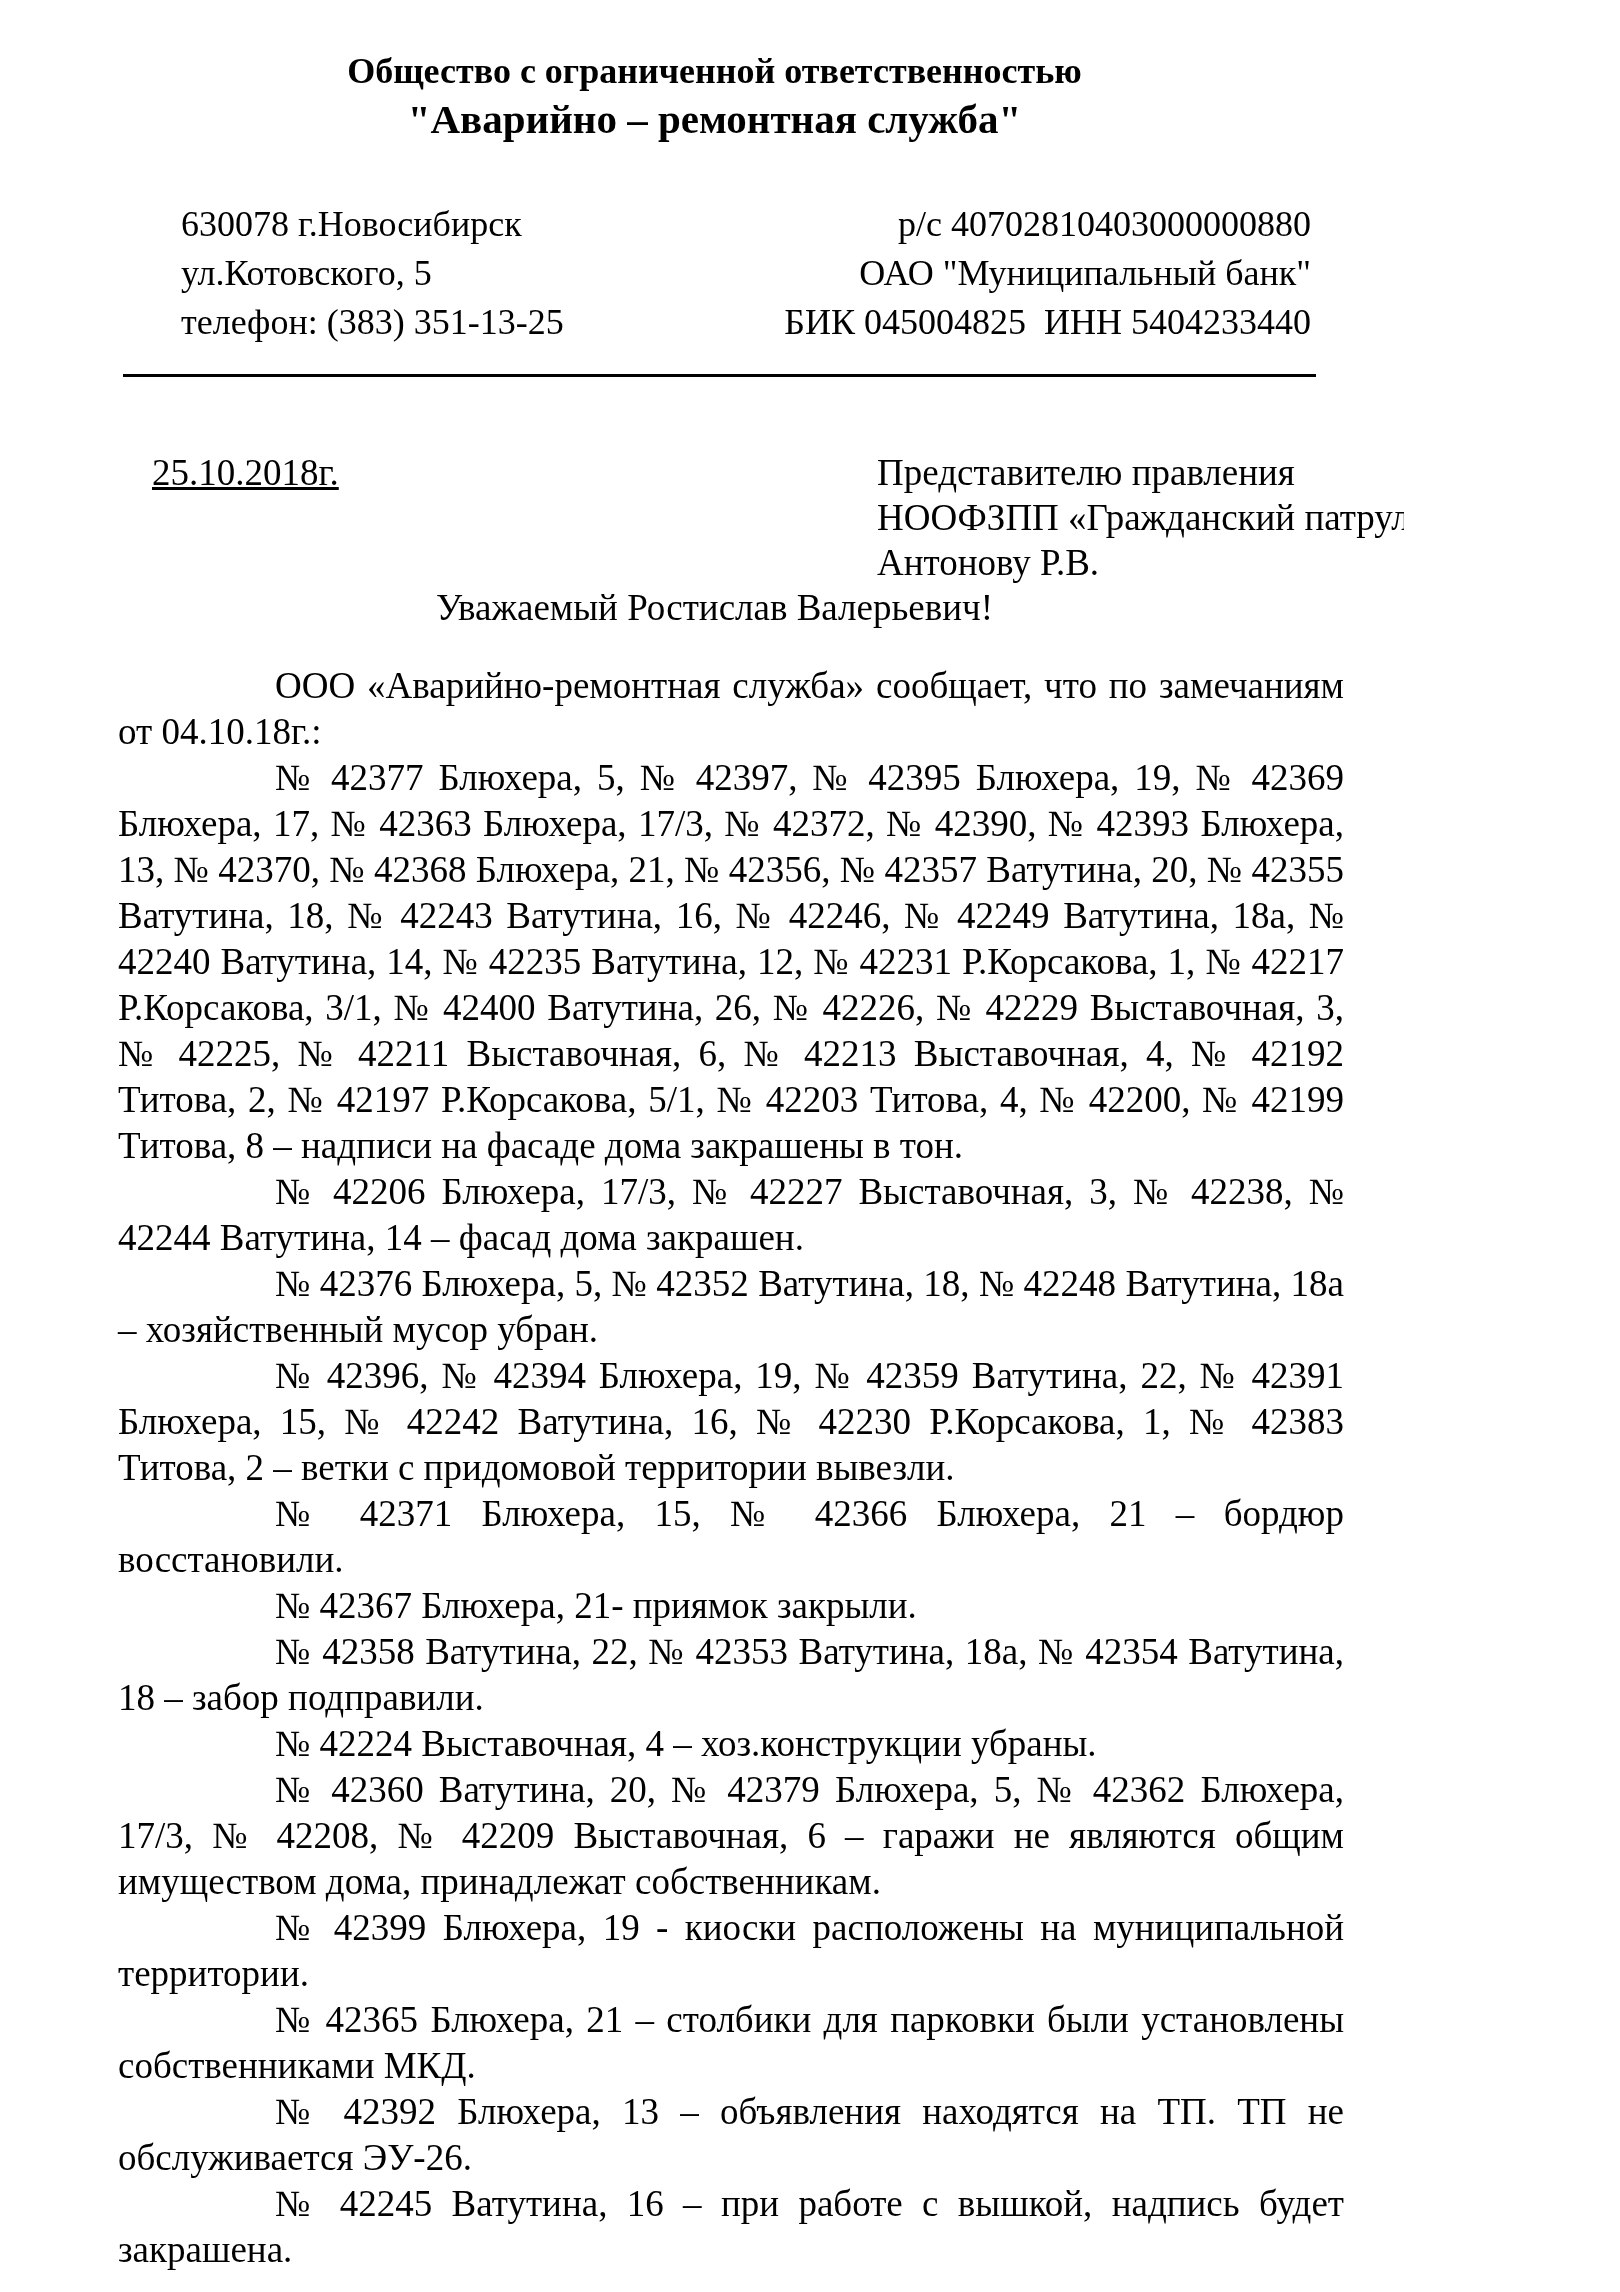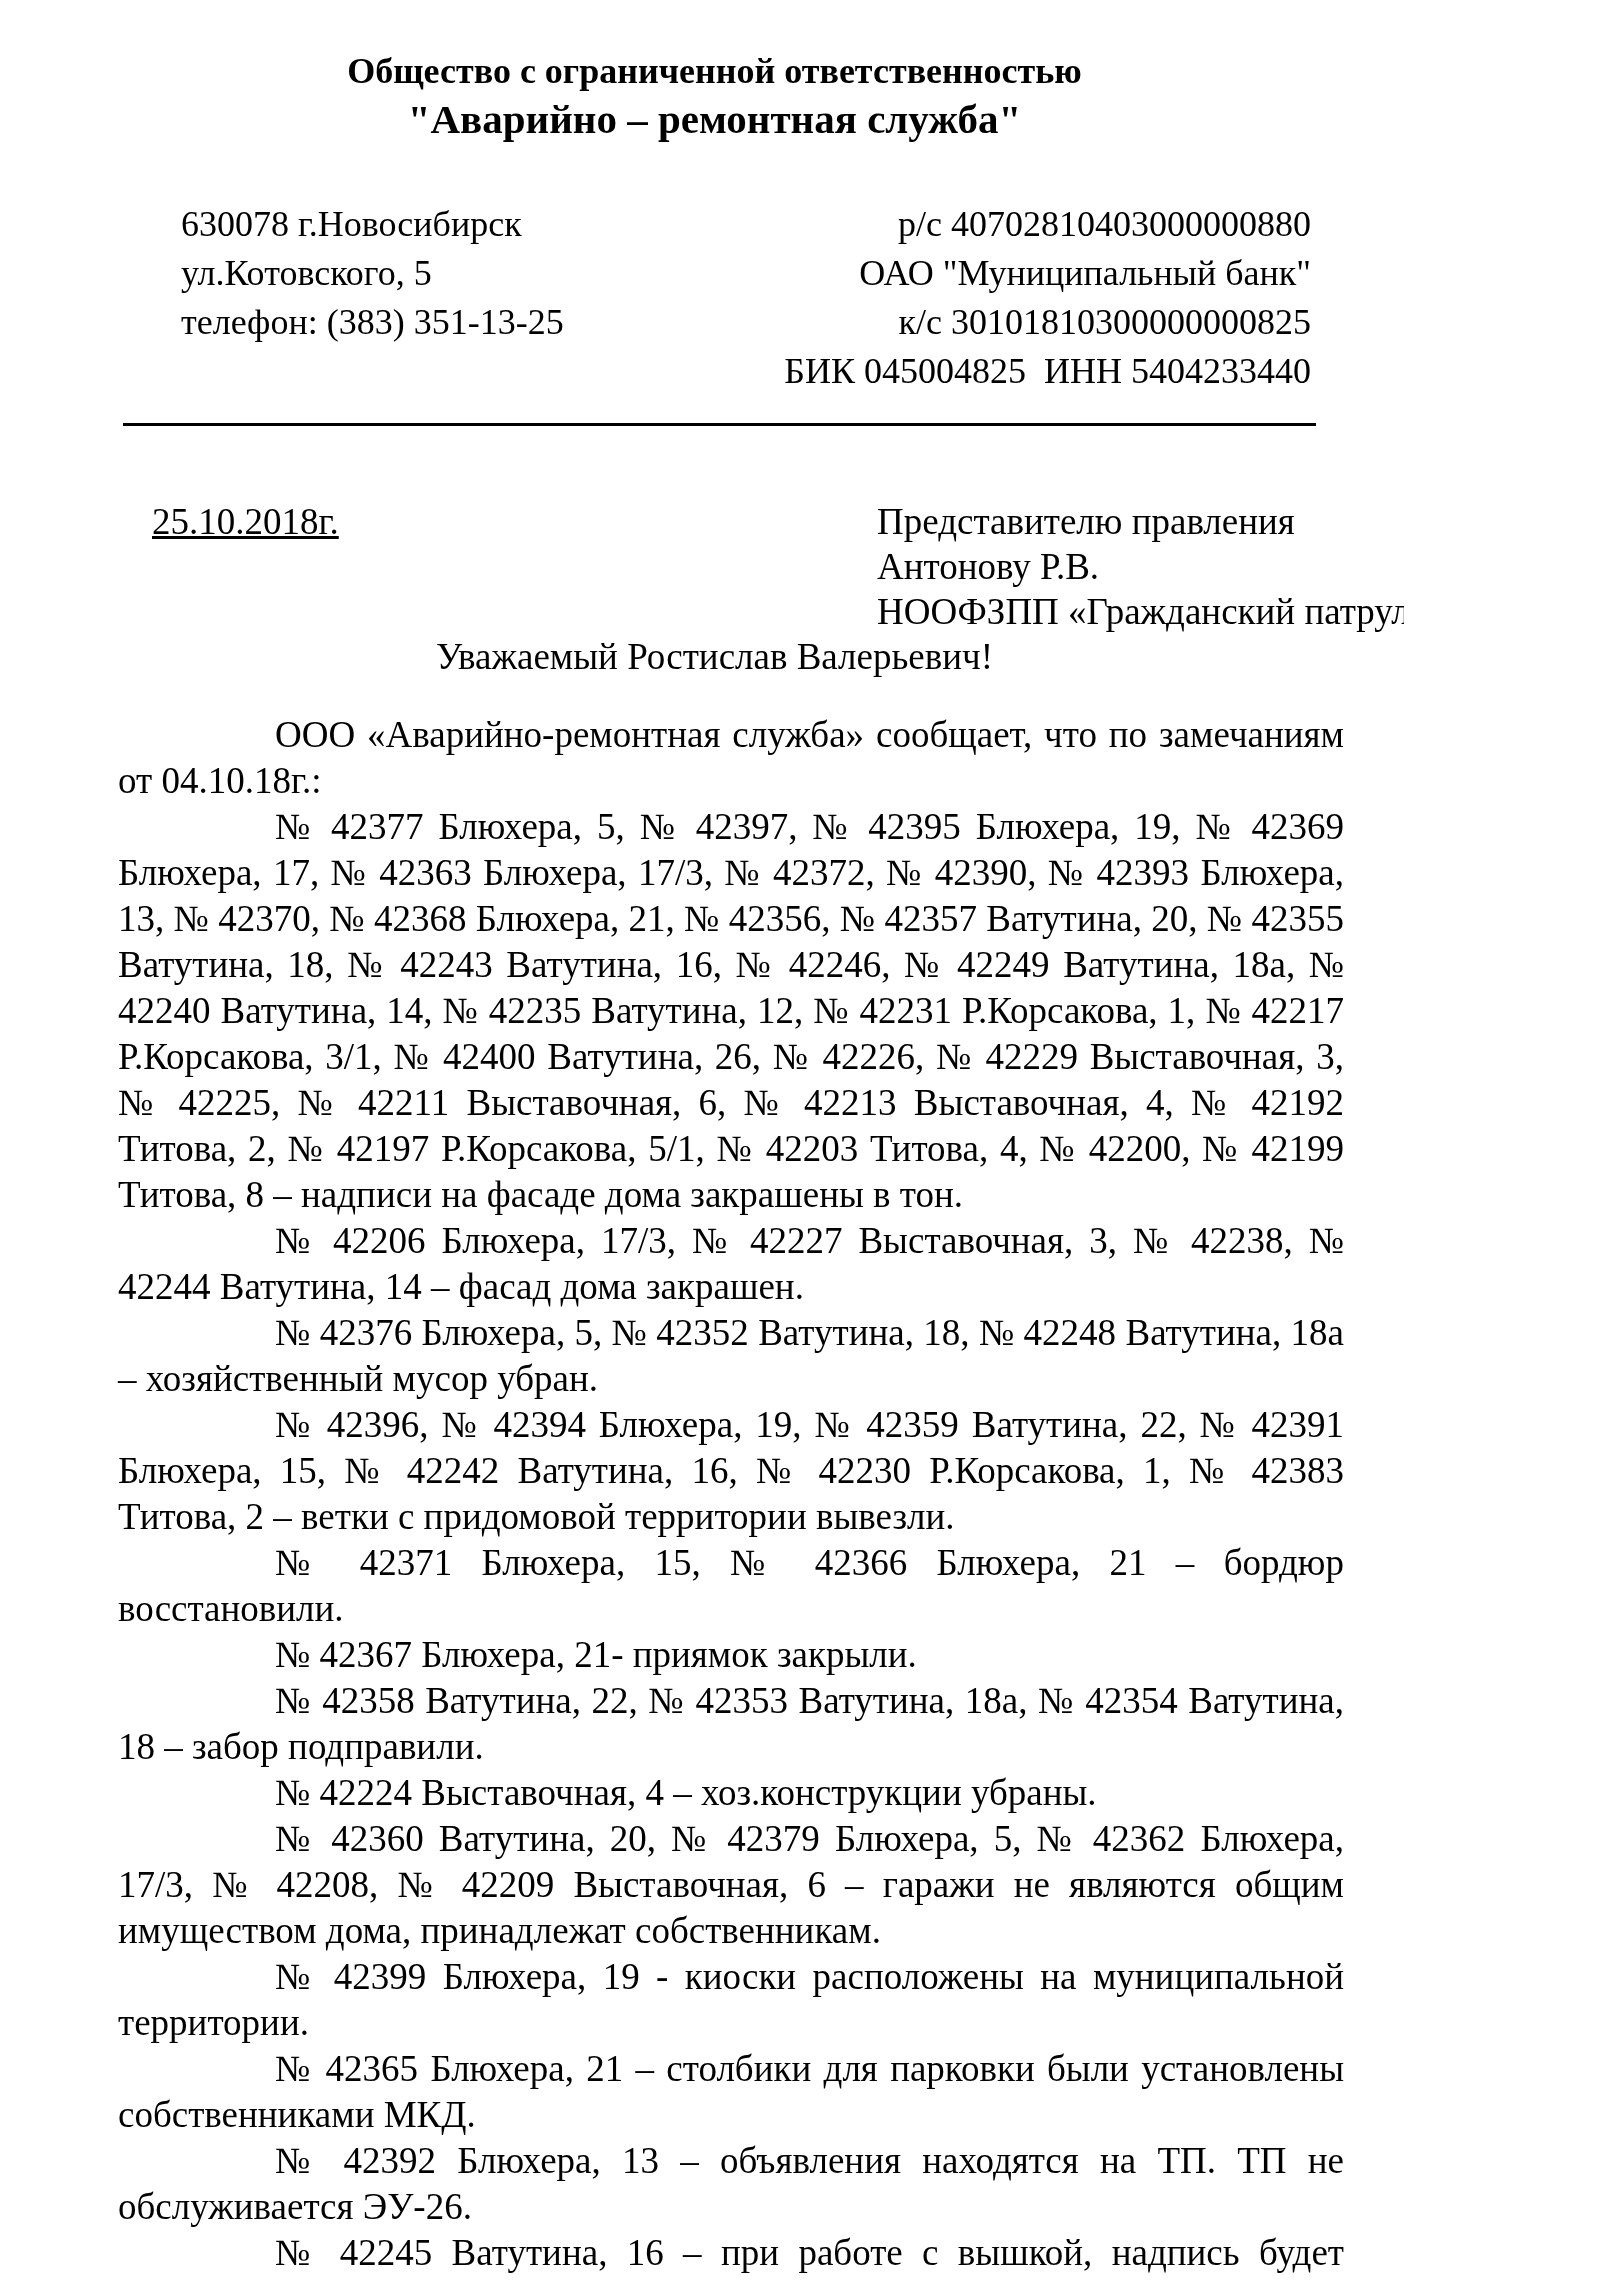--- a/index.html
+++ b/index.html
@@ -92,34 +92,33 @@
 
     <div class="contact-row">
       <div class="address-block">
           <div>630078 г.Новосибирск</div>
           <div>ул.Котовского, 5</div>
           <div>телефон: (383) 351-13-25</div>
         </div>
       <div class="bank-block">
           <div>р/с 40702810403000000880</div>
           <div>ОАО "Муниципальный банк"</div>
-          <div>к/с 30101810300000000825</div>
           <div>БИК 045004825  ИНН 5404233440</div>
         </div>
     </div>
   </header>
 
   <hr class="rule">
 
   <div class="date-row">
     <div class="date">25.10.2018г.</div>
     <div class="recipient">
         <div>Представителю правления</div>
+        <div>НООФЗПП «Гражданский патруль»</div>
         <div>Антонову Р.В.</div>
-        <div>НООФЗПП «Гражданский патруль»</div>
       </div>
   </div>
 
   <div class="salutation">Уважаемый Ростислав Валерьевич!</div>
 
   <div class="letter-body">
       <p>ООО «Аварийно-ремонтная служба» сообщает, что по замечаниям от 04.10.18г.:</p>
       <p>№ 42377 Блюхера, 5, № 42397, № 42395 Блюхера, 19, № 42369 Блюхера, 17, № 42363 Блюхера, 17/3, № 42372, № 42390, № 42393 Блюхера, 13, № 42370, № 42368 Блюхера, 21, № 42356, № 42357 Ватутина, 20, № 42355 Ватутина, 18, № 42243 Ватутина, 16, № 42246, № 42249 Ватутина, 18а, № 42240 Ватутина, 14, № 42235 Ватутина, 12, № 42231 Р.Корсакова, 1, № 42217 Р.Корсакова, 3/1, № 42400 Ватутина, 26, № 42226, № 42229 Выставочная, 3, № 42225, № 42211 Выставочная, 6, № 42213 Выставочная, 4, № 42192 Титова, 2, № 42197 Р.Корсакова, 5/1, № 42203 Титова, 4, № 42200, № 42199 Титова, 8 – надписи на фасаде дома закрашены в тон.</p>
       <p>№ 42206 Блюхера, 17/3, № 42227 Выставочная, 3, № 42238, № 42244 Ватутина, 14 – фасад дома закрашен.</p>
       <p>№ 42376 Блюхера, 5, № 42352 Ватутина, 18, № 42248 Ватутина, 18а – хозяйственный мусор убран.</p>

